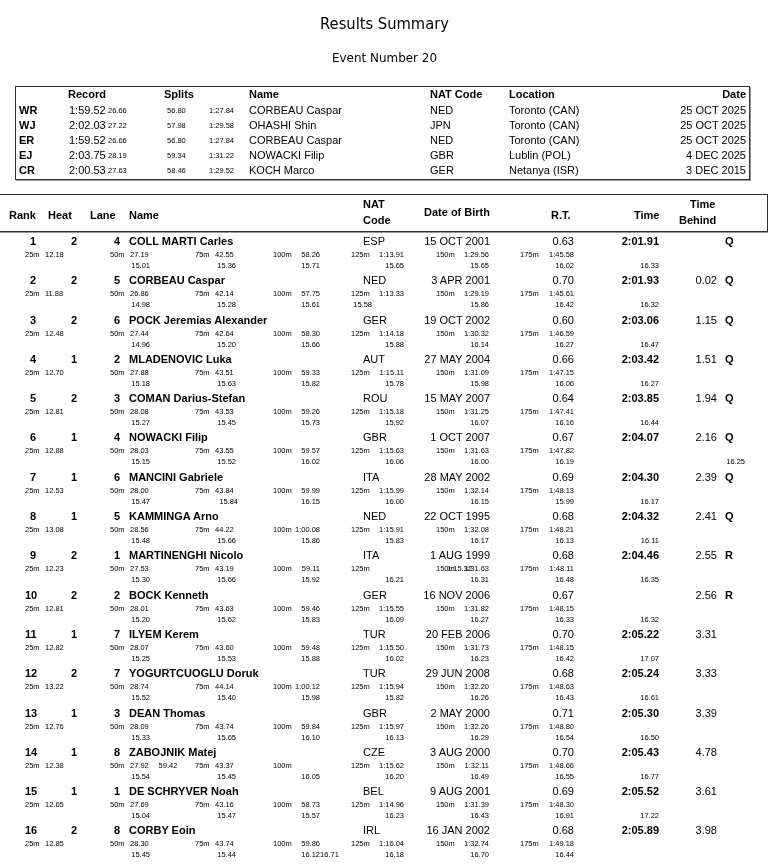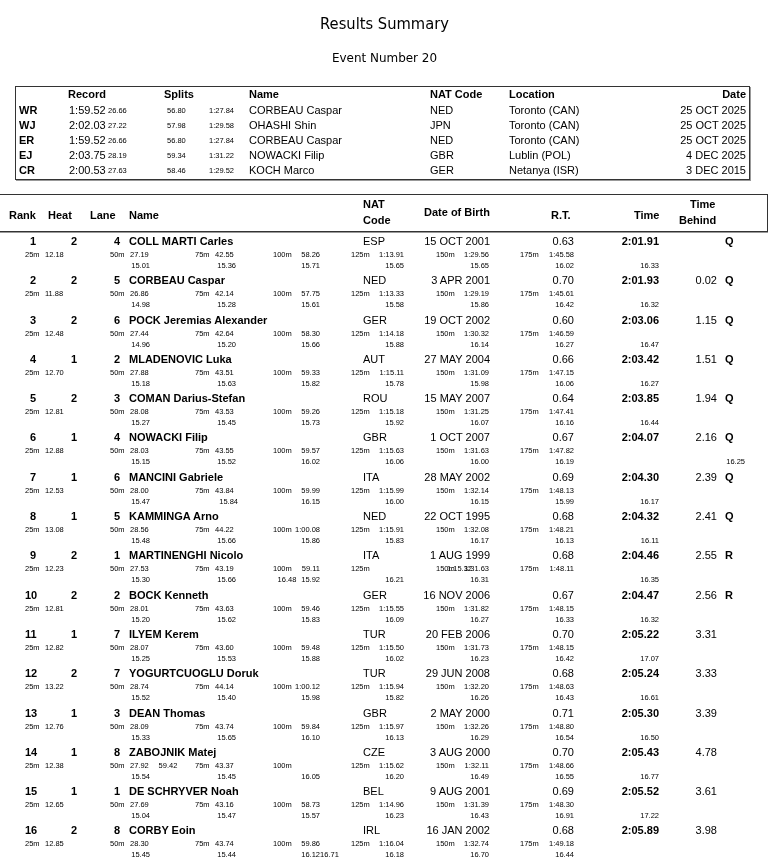--- a/index.html
+++ b/index.html
@@ -183,21 +183,21 @@
       <span class="small l2" style="left:0; width:320px; text-align:right">57.75</span>
       <span class="small l2" style="left:351px">125m</span>
       <span class="small l2" style="left:0; width:404px; text-align:right">1:13.33</span>
       <span class="small l2" style="left:436px">150m</span>
       <span class="small l2" style="left:0; width:489px; text-align:right">1:29.19</span>
       <span class="small l2" style="left:520px">175m</span>
       <span class="small l2" style="left:0; width:574px; text-align:right">1:45.61</span>
       <span class="small l3" style="left:0; width:150px; text-align:right">14.98</span>
       <span class="small l3" style="left:0; width:236px; text-align:right">15.28</span>
       <span class="small l3" style="left:0; width:320px; text-align:right">15.61</span>
-      <span class="small l3" style="left:0; width:404px; text-align:right">15.58</span>
+      <span class="small l3" style="left:0; width:372px; text-align:right">15.58</span>
       <span class="small l3" style="left:0; width:489px; text-align:right">15.86</span>
       <span class="small l3" style="left:0; width:574px; text-align:right">16.42</span>
       <span class="small l3" style="left:0; width:659px; text-align:right">16.32</span>
     </div>
     <div class="row">
       <span class="main" style="left:30px">3</span>
       <span class="main" style="left:71px">2</span>
       <span class="main" style="left:114px">6</span>
       <span class="main" style="left:129px">POCK Jeremias Alexander</span>
       <span class="main plain" style="left:363px">GER</span>
@@ -416,32 +416,31 @@
       <span class="small l2" style="left:0; width:472px; text-align:right">1:15.32</span>
       <span class="small l2" style="left:436px">150m</span>
       <span class="small l2" style="left:0; width:489px; text-align:right">1:31.63</span>
       <span class="small l2" style="left:520px">175m</span>
       <span class="small l2" style="left:0; width:574px; text-align:right">1:48.11</span>
       <span class="small l3" style="left:0; width:150px; text-align:right">15.30</span>
       <span class="small l3" style="left:0; width:236px; text-align:right">15.66</span>
       <span class="small l3" style="left:0; width:320px; text-align:right">15.92</span>
       <span class="small l3" style="left:0; width:404px; text-align:right">16.21</span>
       <span class="small l3" style="left:0; width:489px; text-align:right">16.31</span>
-      <span class="small l3" style="left:0; width:574px; text-align:center">16.48</span>
+      <span class="small l3" style="left:0; width:574px; text-align:right">16.48</span>
       <span class="small l3" style="left:0; width:659px; text-align:right">16.35</span>
     </div>
     <div class="row">
       <span class="main" style="left:25px">10</span>
       <span class="main" style="left:71px">2</span>
       <span class="main" style="left:114px">2</span>
       <span class="main" style="left:129px">BOCK Kenneth</span>
       <span class="main plain" style="left:363px">GER</span>
       <span class="main plain" style="right:279px">16 NOV 2006</span>
       <span class="main plain" style="right:135px; right:auto; left:0; width:574px; text-align:right">0.67</span>
-      <span class="main time" style="left:0; width:659px; text-align:right">2:04.47</span>
       <span class="main plain" style="left:0; width:717px; text-align:right">2.56</span>
       <span class="main" style="left:725px">R</span>
       <span class="small l2" style="left:25px">25m</span>
       <span class="small l2" style="left:45px">12.81</span>
       <span class="small l2" style="left:110px">50m</span>
       <span class="small l2" style="left:130px">28.01</span>
       <span class="small l2" style="left:195px">75m</span>
       <span class="small l2" style="left:215px">43.63</span>
       <span class="small l2" style="left:273px">100m</span>
       <span class="small l2" style="left:0; width:320px; text-align:right">59.46</span>

